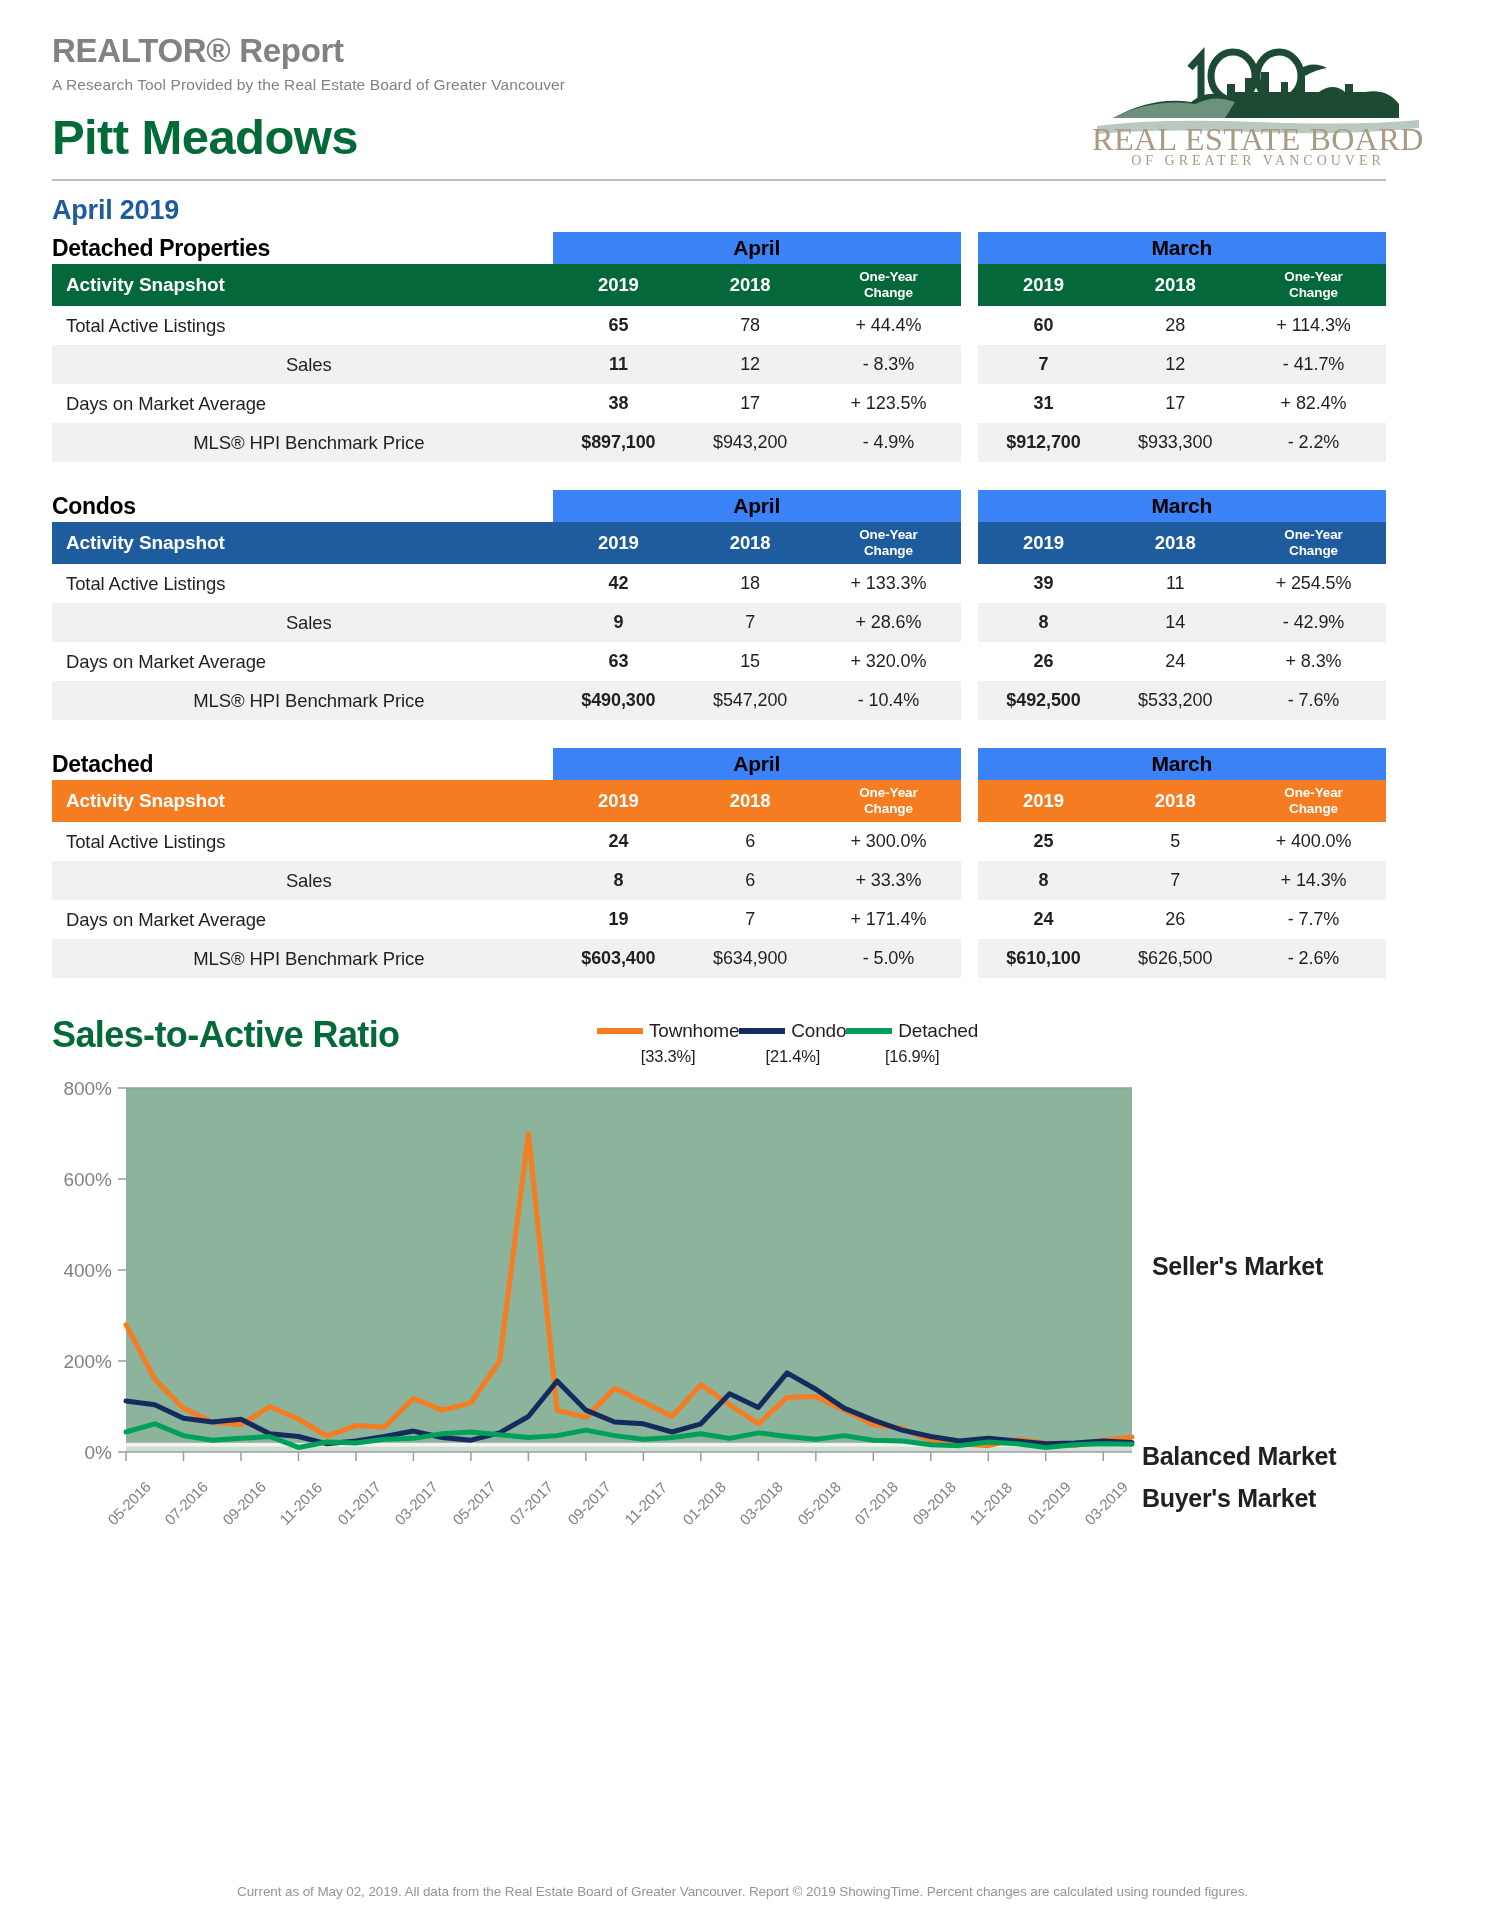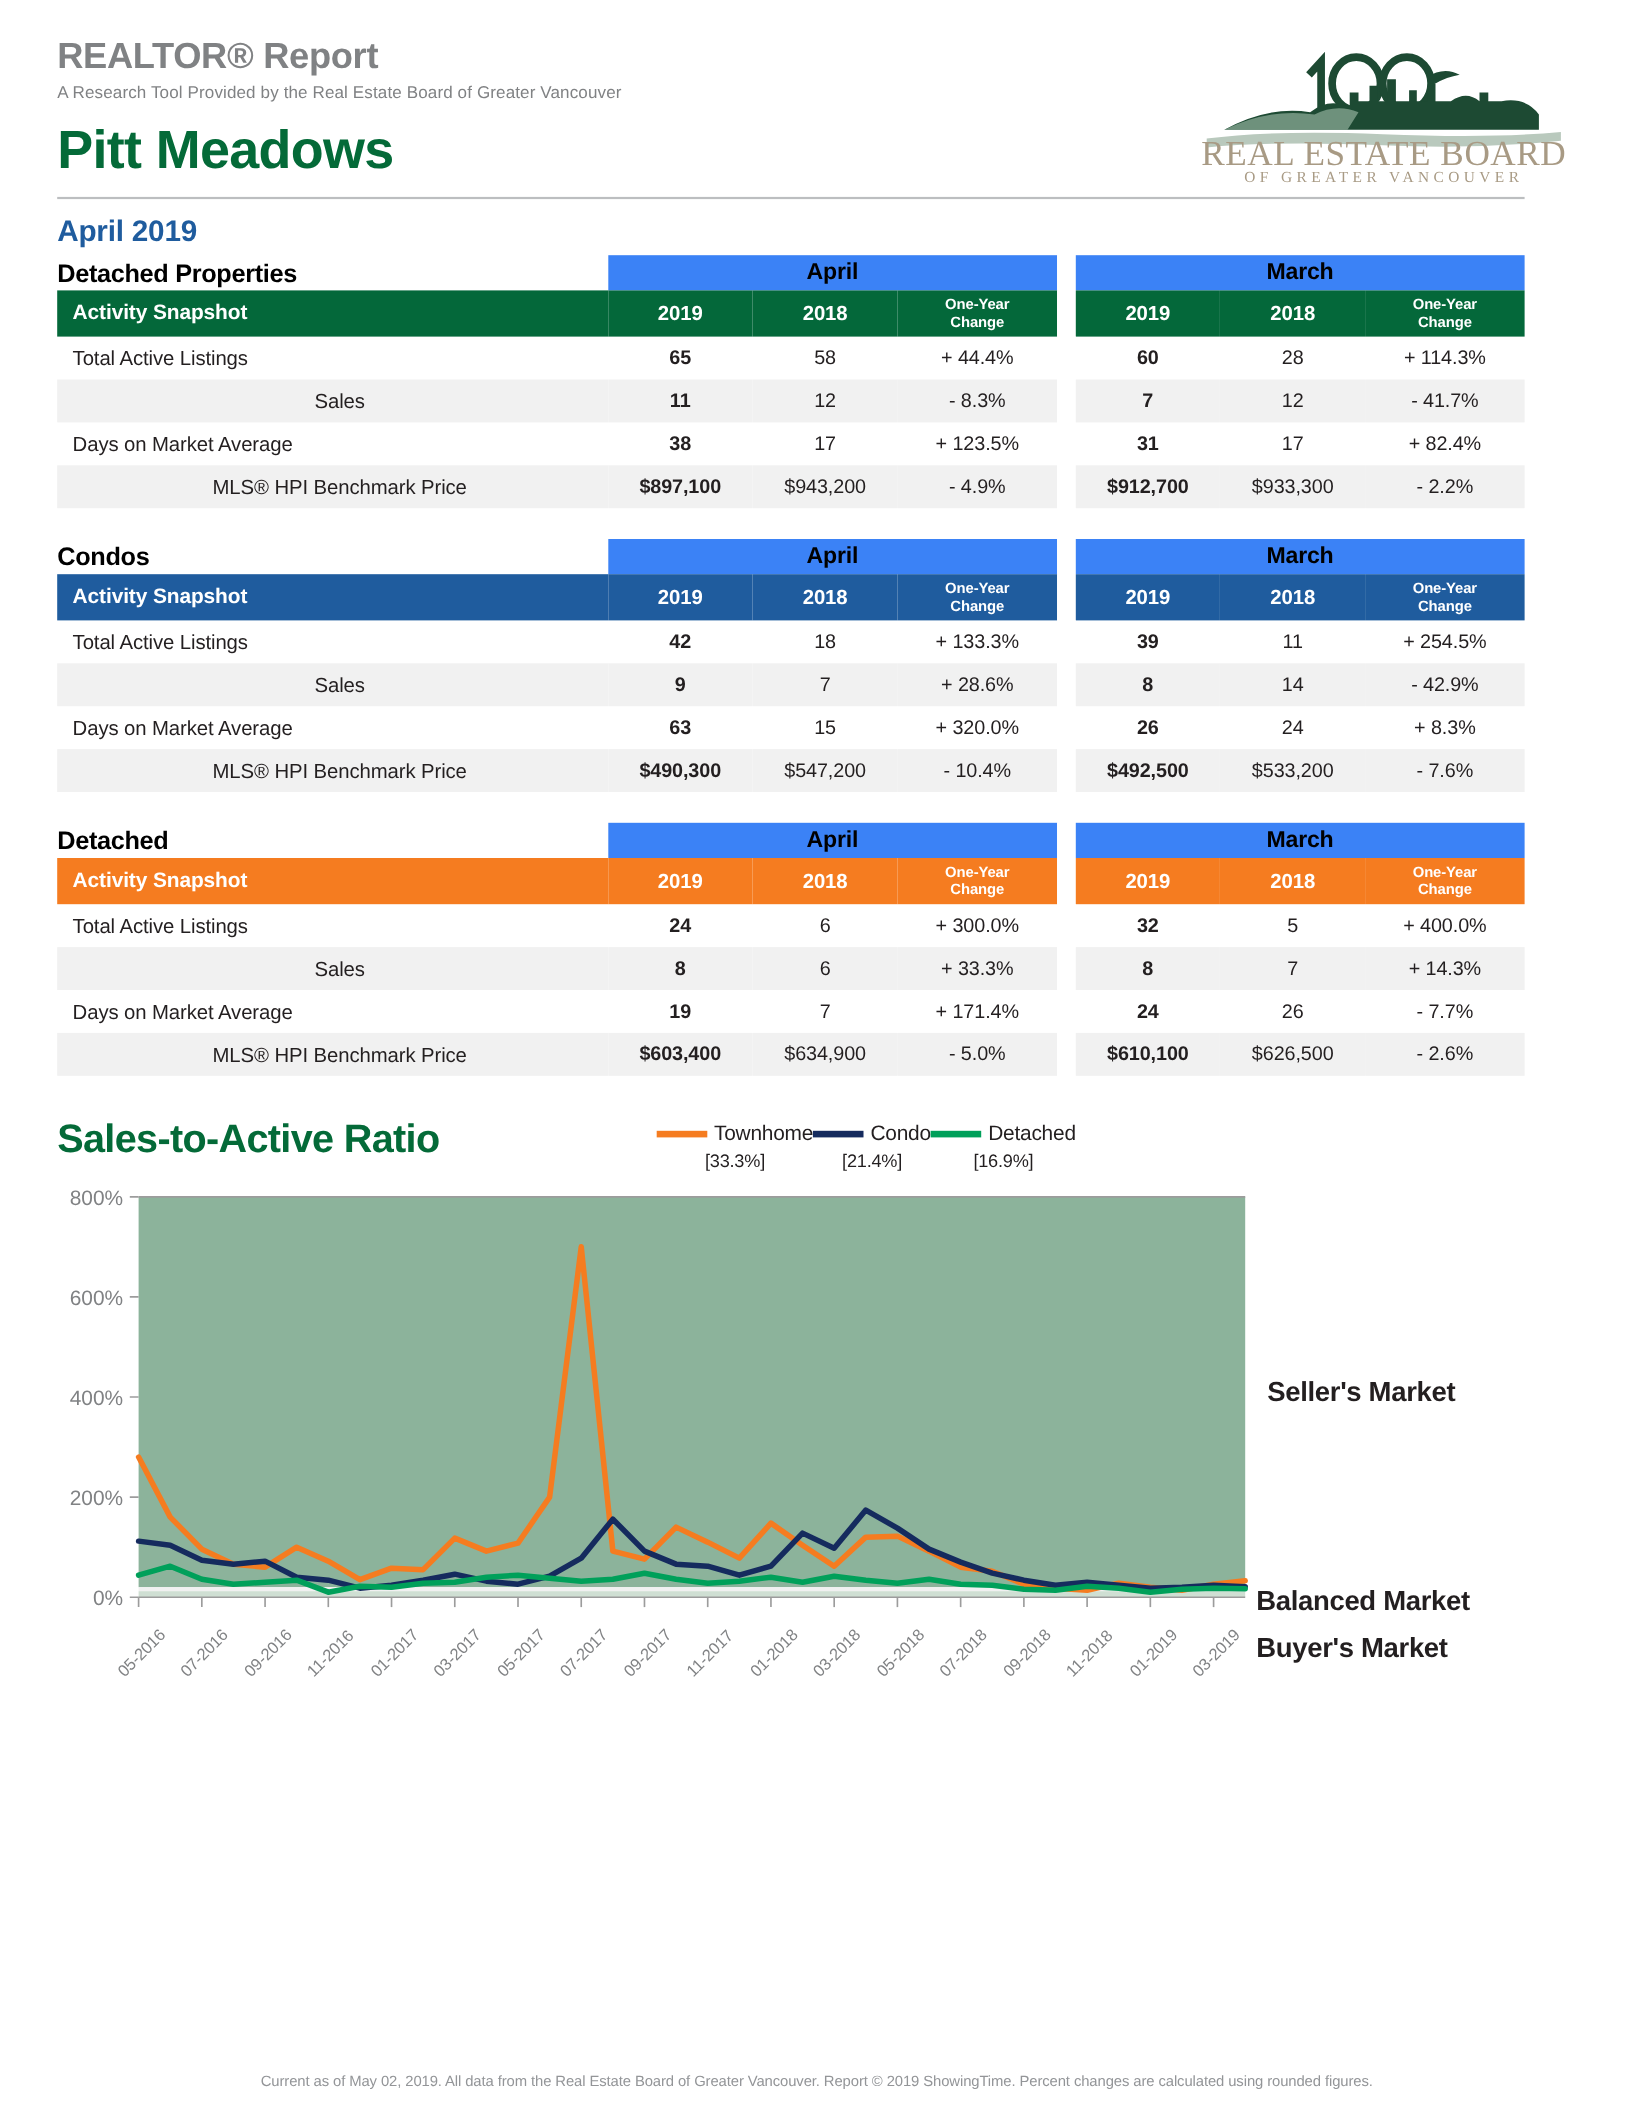--- a/index.html
+++ b/index.html
@@ -191,21 +191,21 @@
           <td class="d-bg">2019</td>
           <td class="d-bg">2018</td>
           <td class="chg d-bg">
             <span>One-Year</span><br>
             <span>Change</span>
           </td>
         </tr>
         <tr class="row-data">
           <td class="label">Total Active Listings</td>
           <td class="v2019">65</td>
-          <td>58</td>
+          <td>78</td>
           <td>+ 44.4%</td>
           <td class="gapcell"></td>
           <td class="v2019">60</td>
           <td>28</td>
           <td>+ 114.3%</td>
         </tr>
         <tr class="row-data alt">
           <td class="label">Sales</td>
           <td class="v2019">11</td>
           <td>12</td>
@@ -356,21 +356,21 @@
             <span>One-Year</span><br>
             <span>Change</span>
           </td>
         </tr>
         <tr class="row-data">
           <td class="label">Total Active Listings</td>
           <td class="v2019">24</td>
           <td>6</td>
           <td>+ 300.0%</td>
           <td class="gapcell"></td>
-          <td class="v2019">32</td>
+          <td class="v2019">25</td>
           <td>5</td>
           <td>+ 400.0%</td>
         </tr>
         <tr class="row-data alt">
           <td class="label">Sales</td>
           <td class="v2019">8</td>
           <td>6</td>
           <td>+ 33.3%</td>
           <td class="gapcell"></td>
           <td class="v2019">8</td>

